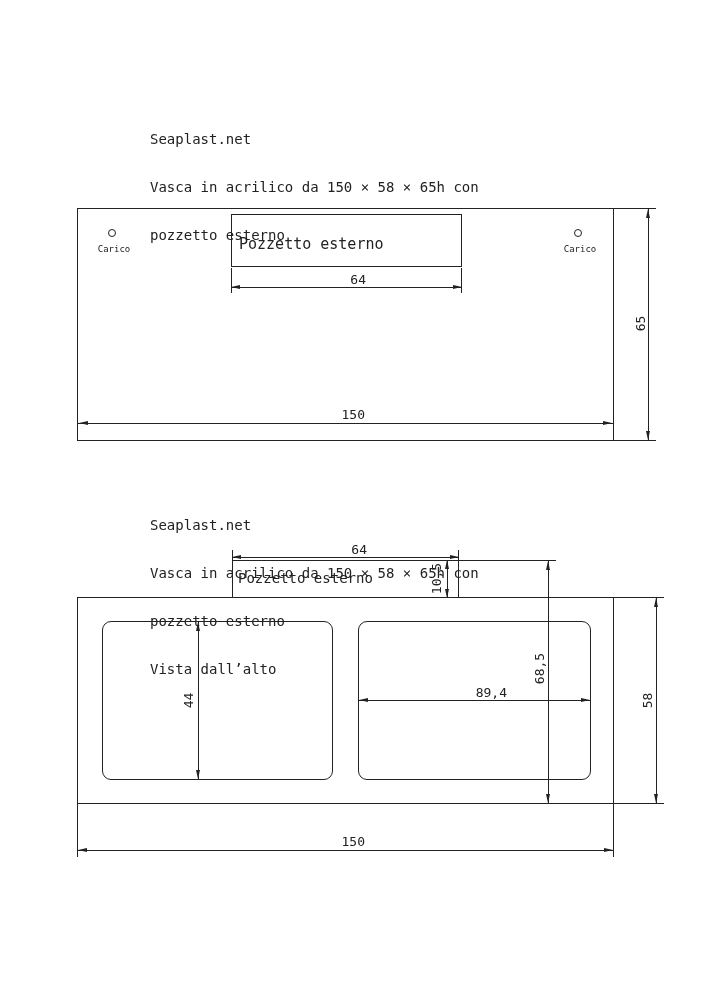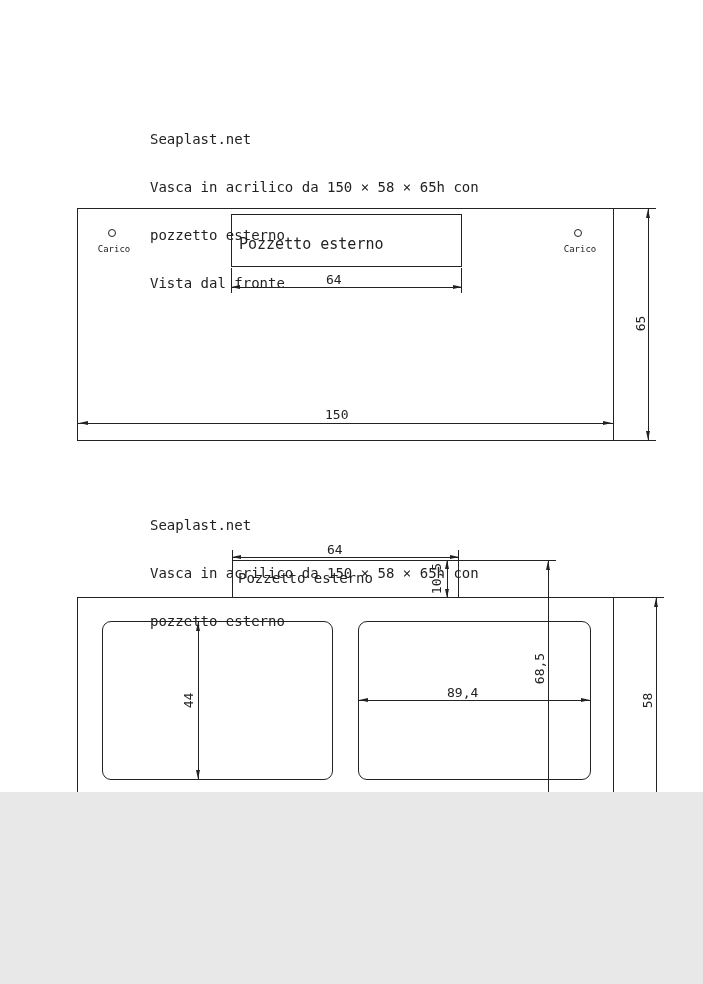--- a/index.html
+++ b/index.html
@@ -1,49 +1,48 @@
 <!DOCTYPE html>
 <html style="--lc: #222222; --bg: #ffffff;"><head>
 <meta charset="utf-8">
 <style>
   :root { --lc:#222222; --bg:#ffffff; }
   * { margin:0; padding:0; box-sizing:border-box; }
   body { background:#e8e8e8; font-family:"DejaVu Sans Mono", monospace; }
   #page {
-    position:relative; width:703px; height:792px; background:var(--bg);
+    position:relative; width:703px; height:984px; background:var(--bg);
     margin:0 auto; overflow:hidden; color:var(--lc);
   }
   .hline { position:absolute; height:1px; background:var(--lc); }
   .vline { position:absolute; width:1px; background:var(--lc); }
   .rect  { position:absolute; border:1px solid var(--lc); background:transparent; }
   .circ  { position:absolute; width:8px; height:8px; border:1px solid var(--lc); border-radius:50%; }
   
   .al,.ar,.au,.ad { position:absolute; width:0; height:0; }
   .al { border-top:2.5px solid transparent; border-bottom:2.5px solid transparent; border-right:9px solid var(--lc); }
   .ar { border-top:2.5px solid transparent; border-bottom:2.5px solid transparent; border-left:9px solid var(--lc); }
   .au { border-left:2.5px solid transparent; border-right:2.5px solid transparent; border-bottom:9px solid var(--lc); }
   .ad { border-left:2.5px solid transparent; border-right:2.5px solid transparent; border-top:9px solid var(--lc); }
   
   .hdr { position:absolute; font-size:14px; line-height:16px; letter-spacing:0; white-space:pre; color:var(--lc); }
-  .dimtxt { position:absolute; font-size:13px; line-height:13px; text-align:left; color:var(--lc); }
+  .dimtxt { position:absolute; font-size:13px; line-height:13px; text-align:right; color:var(--lc); }
   .dimtxt-v { position:absolute; font-size:13px; line-height:13px; text-align:center; transform:rotate(-90deg); color:var(--lc); }
   .boxlbl { position:absolute; font-size:15px; line-height:15px; white-space:nowrap; color:var(--lc); }
   .boxlbl2 { position:absolute; font-size:14px; line-height:14px; white-space:nowrap; color:var(--lc); }
   .smalllbl { position:absolute; font-size:9px; line-height:9px; text-align:center; color:var(--lc); }
 </style>
 </head>
 <body>
 
 <div id="page">
 
   <div class="hdr" style="left:150px; top:99px;">
     <div>Seaplast.net</div>
     <div>Vasca in acrilico da 150 × 58 × 65h con</div>
     <div>pozzetto esterno</div>
-    <div>Vista dal fronte</div>
   </div>
 
   <div class="rect" style="left:77px; top:208px; width:537px; height:233px;"></div>
 
   <div class="rect" style="left:231px; top:214px; width:231px; height:53px;"></div>
   <div class="boxlbl" style="left:239px; top:237px;">Pozzetto esterno</div>
 
   <div class="circ" style="left:108px; top:229px;"></div>
   <div class="smalllbl" style="left:92px; top:245px; width:44px;">Carico</div>
   <div class="circ" style="left:574px; top:229px;"></div>
@@ -65,20 +64,21 @@
   <div class="hline" style="left:613px; top:440px; width:43px;"></div>
   <div class="vline" style="left:648px; top:208px; height:233px;"></div>
   <div class="au" style="left:646px; top:209px;"></div>
   <div class="ad" style="left:646px; top:431px;"></div>
   <div class="dimtxt-v" style="left:620px; top:317px; width:40px;">65</div>
 
   <div class="hdr" style="left:150px; top:485px;">
     <div>Seaplast.net</div>
     <div>Vasca in acrilico da 150 × 58 × 65h con</div>
     <div>pozzetto esterno</div>
+    <div>Vista dall’alto</div>
   </div>
 
   <div class="vline" style="left:232px; top:550px; height:12px;"></div>
   <div class="vline" style="left:458px; top:550px; height:12px;"></div>
   <div class="hline" style="left:232px; top:557px; width:227px;"></div>
   <div class="al" style="left:232px; top:555px;"></div>
   <div class="ar" style="left:450px; top:555px;"></div>
   <div class="dimtxt" style="left:327px; top:543px; width:40px;">64</div>
 
   <div class="rect" style="left:232px; top:560px; width:227px; height:38px;"></div>

